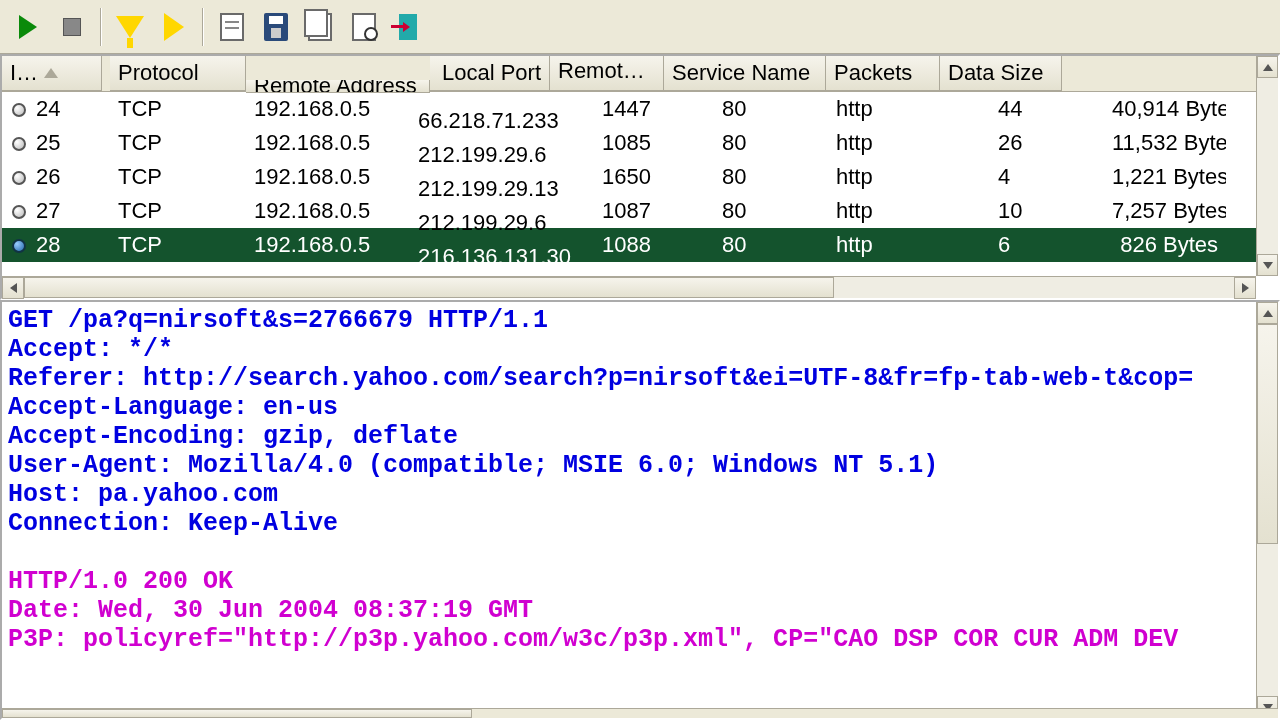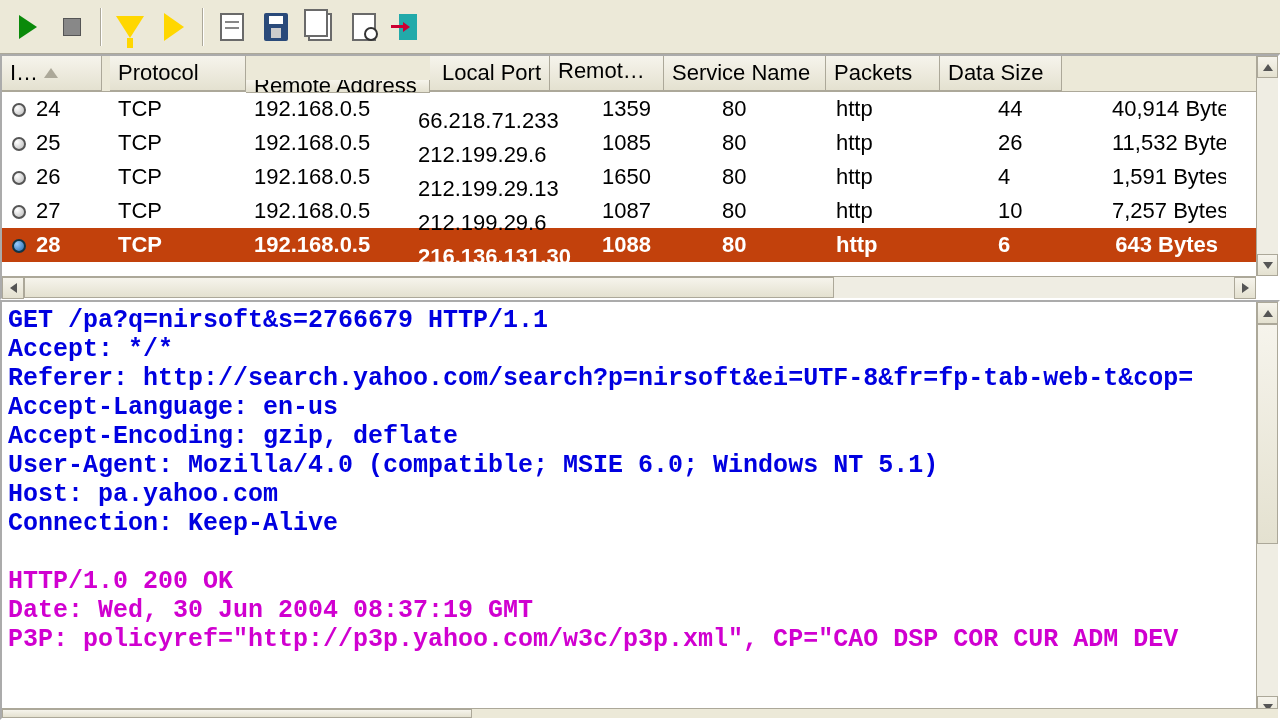--- a/index.html
+++ b/index.html
@@ -120,21 +120,21 @@
     border-bottom: 10px solid #aca899;
   }
   .tbody { flex: 1; overflow: hidden; border-radius: 16px; }
   .tr {
     display: flex;
     height: 34px;
     align-items: center;
     font-size: 22px;
     color: #000;
   }
-  .tr.selected { background: #c2410c; color: #fff; font-weight: bold; }
+  .tr.selected { background: #14532d; color: #fff; }
   .td {
     padding: 2px 8px;
     overflow: hidden;
     white-space: nowrap;
   }
   .col-idx  { width: 100px; flex-shrink:0; }
   .col-proto{ width: 136px; flex-shrink:0;margin-left:8px; }
   .col-local{ width: 164px; flex-shrink:0; }
   .col-remote{width: 184px; flex-shrink:0;margin-top:24px; }
   .col-lport{ width: 120px; flex-shrink:0;justify-content:flex-end; }
@@ -259,21 +259,21 @@
     <div class="th col-size">
         <span>Data Size</span>
       </div>
   </div>
   <div class="tbody" id="tbody">
       <div class="tr">
         <div class="td col-idx"><span class="status-dot"></span>24</div>
         <div class="td col-proto">TCP</div>
         <div class="td col-local">192.168.0.5</div>
         <div class="td col-remote">66.218.71.233</div>
-        <div class="td col-lport">1359</div>
+        <div class="td col-lport">1447</div>
         <div class="td col-rport">80</div>
         <div class="td col-svc">http</div>
         <div class="td col-pkts">44</div>
         <div class="td col-size">40,914 Byte</div>
       </div>
       <div class="tr">
         <div class="td col-idx"><span class="status-dot"></span>25</div>
         <div class="td col-proto">TCP</div>
         <div class="td col-local">192.168.0.5</div>
         <div class="td col-remote">212.199.29.6</div>
@@ -285,21 +285,21 @@
       </div>
       <div class="tr">
         <div class="td col-idx"><span class="status-dot"></span>26</div>
         <div class="td col-proto">TCP</div>
         <div class="td col-local">192.168.0.5</div>
         <div class="td col-remote">212.199.29.13</div>
         <div class="td col-lport">1650</div>
         <div class="td col-rport">80</div>
         <div class="td col-svc">http</div>
         <div class="td col-pkts">4</div>
-        <div class="td col-size">1,591 Bytes</div>
+        <div class="td col-size">1,221 Bytes</div>
       </div>
       <div class="tr">
         <div class="td col-idx"><span class="status-dot"></span>27</div>
         <div class="td col-proto">TCP</div>
         <div class="td col-local">192.168.0.5</div>
         <div class="td col-remote">212.199.29.6</div>
         <div class="td col-lport">1087</div>
         <div class="td col-rport">80</div>
         <div class="td col-svc">http</div>
         <div class="td col-pkts">10</div>
@@ -307,21 +307,21 @@
       </div>
       <div class="tr selected">
         <div class="td col-idx"><span class="status-dot"></span>28</div>
         <div class="td col-proto">TCP</div>
         <div class="td col-local">192.168.0.5</div>
         <div class="td col-remote">216.136.131.30</div>
         <div class="td col-lport">1088</div>
         <div class="td col-rport">80</div>
         <div class="td col-svc">http</div>
         <div class="td col-pkts">6</div>
-        <div class="td col-size">643 Bytes</div>
+        <div class="td col-size">826 Bytes</div>
       </div>
     </div>
 
   <div class="vscroll">
     <div class="scroll-btn">
         <div class="arrow-up"></div>
       </div>
     <div class="scroll-track"></div>
     <div class="scroll-btn">
         <div class="arrow-dn"></div>

